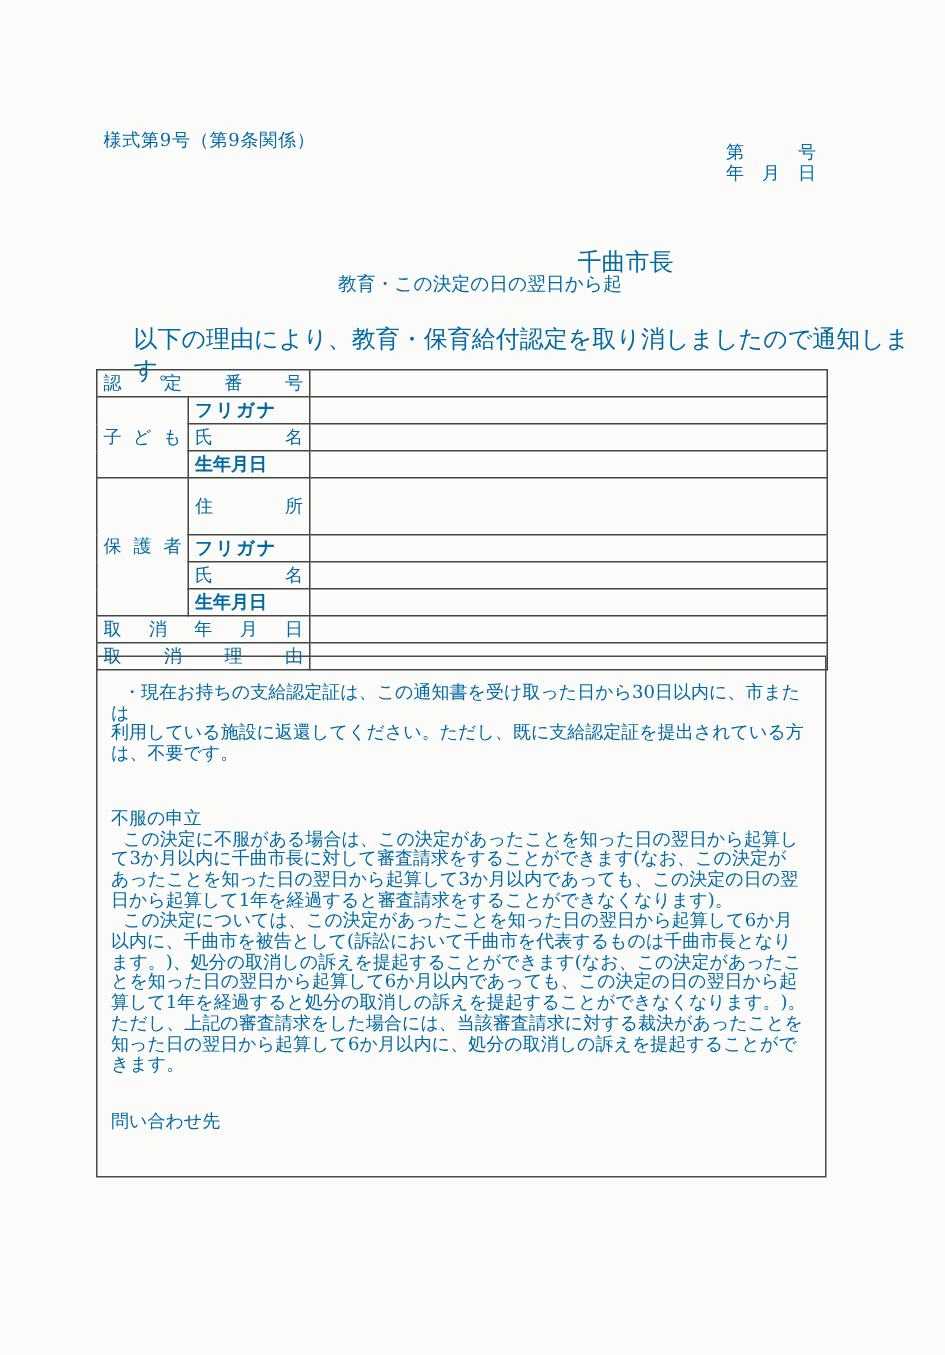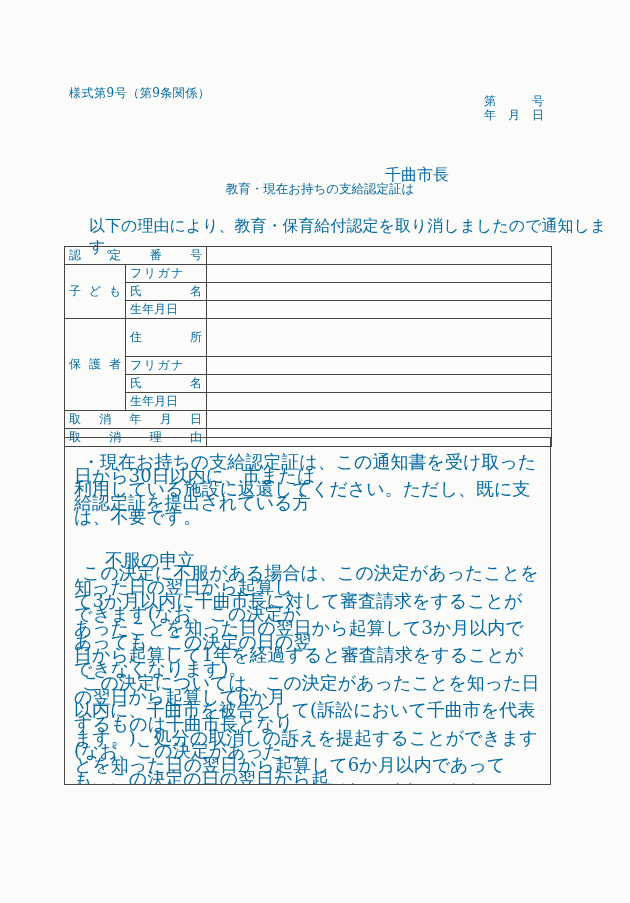--- a/index.html
+++ b/index.html
@@ -64,57 +64,57 @@
     vertical-align: middle;
     overflow: hidden;
   }
   .form-table tr { height: 16px; }
   .form-table tr.address-row { height: 38px; }
   .cj {
     display: flex;
     justify-content: space-between;
     width: 100%;
   }
-  .fl { padding-left: 6px; }
+  .fl { padding-left: 6px; font-weight: bold; }
   .ls-furigana { letter-spacing: 1.5px; }
   .val { background: #fcfcfb; }
   .notes-box {
     position: absolute;
     left: 64px; top: 437px;
     width: 487px; height: 348px;
     box-sizing: border-box;
     border: 1px solid #4a4a4a;
     padding: 17px 10px 0 9px;
-    font-size: 18px;
+    font-size: 12px;
     line-height: 13.7px;
     overflow: hidden;
   }
   .para {
     margin: 0;
     white-space: pre-line;
     text-indent: 8px;
   }
-  .appeal-heading { margin-top: 29px; margin-left: 31px; }
+  .appeal-heading { margin-top: 29px; }
   .contact { margin-top: 24px; }
 </style>
 </head>
 <body>
 
 <div class="page">
 
   <div class="form-number">様式第9号（第9条関係）</div>
 
   <div class="doc-meta">
     <div>第　　　号</div>
     <div>年　月　日</div>
   </div>
 
   <div class="addressee">千曲市長</div>
 
-  <h1 class="title">教育・現在お持ちの支給認定証は</h1>
+  <h1 class="title">教育・この決定の日の翌日から起</h1>
 
   <div class="intro">以下の理由により、教育・保育給付認定を取り消しましたので通知します。</div>
 
   <table class="form-table">
     <colgroup>
       <col style="width:61px">
       <col style="width:81px">
       <col style="width:345px">
     </colgroup>
     <tbody>

